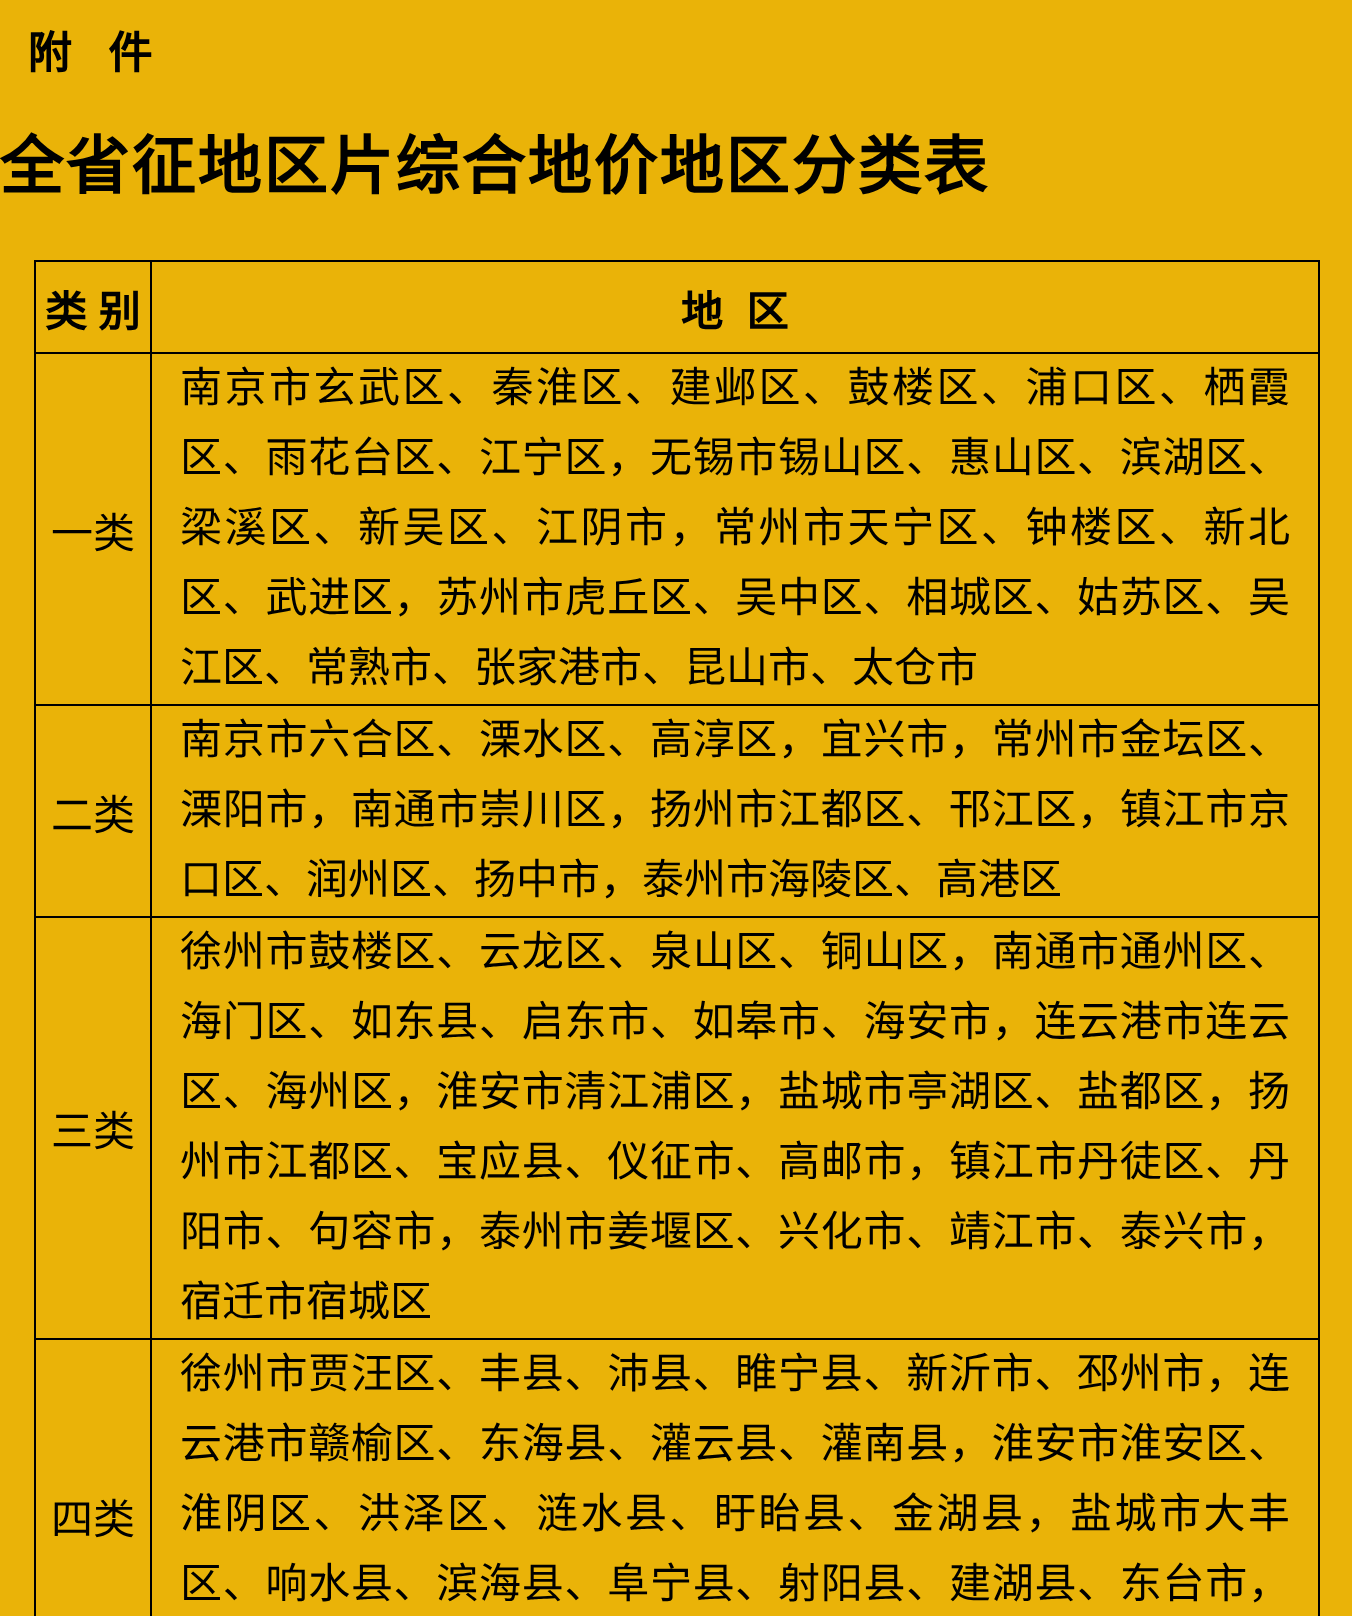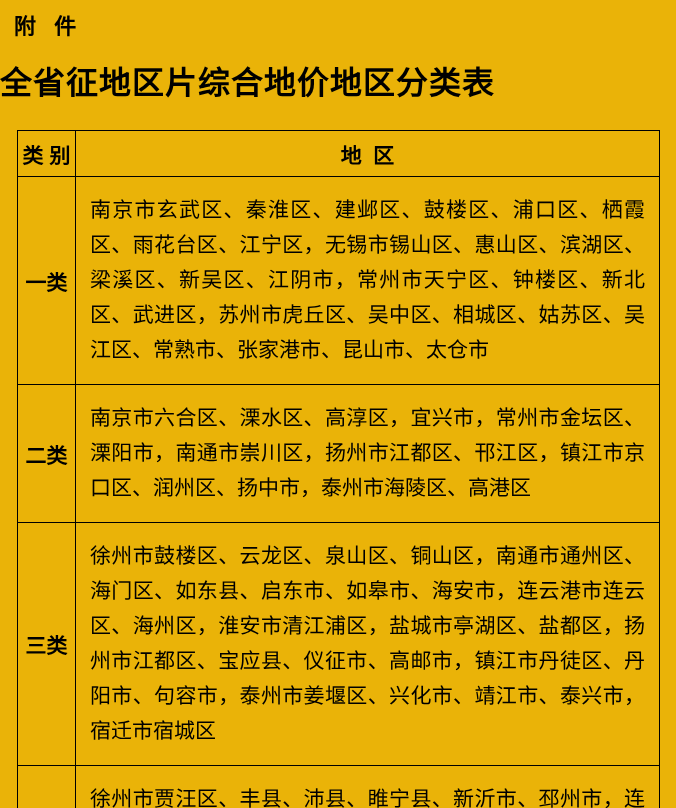--- a/index.html
+++ b/index.html
@@ -54,28 +54,28 @@
     height: 46px;
     font-family: "Liberation Sans", "DejaVu Sans", sans-serif;
     font-weight: bold;
     font-size: 21px;
     text-align: center;
     white-space: pre;
   }
   td.category-cell {
     font-size: 21px;
     text-align: center;
-    font-weight: bold;
+    font-weight: normal;
     white-space: nowrap;
     margin-top: 16px;
   }
   td.region-cell {
     font-size: 21px;
     line-height: 35px;
-    padding: 16px 14px;
+    padding: 0 14px;
     text-align: justify;
     text-justify: inter-character;
   }
 </style>
 </head>
 <body>
 
 <div class="page">
 
   <div class="attachment-label">附  件</div>

